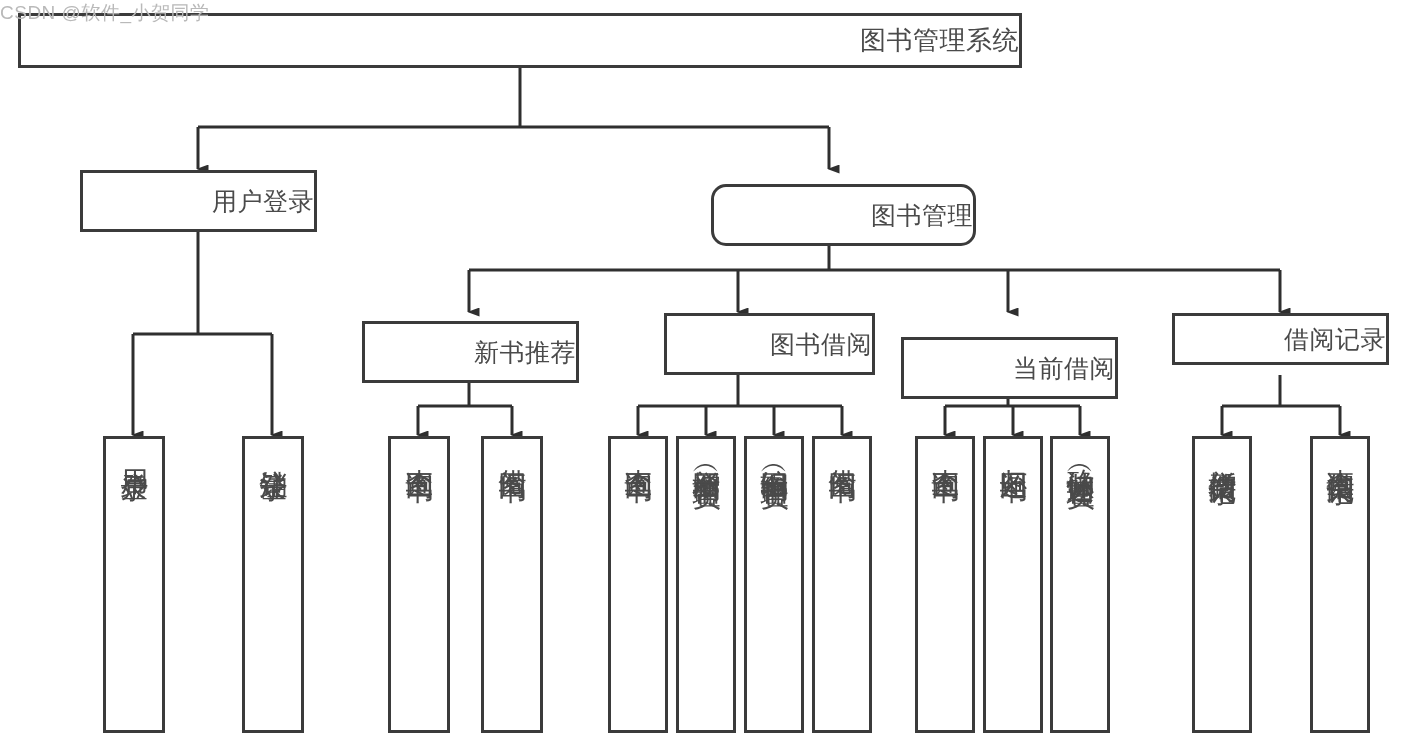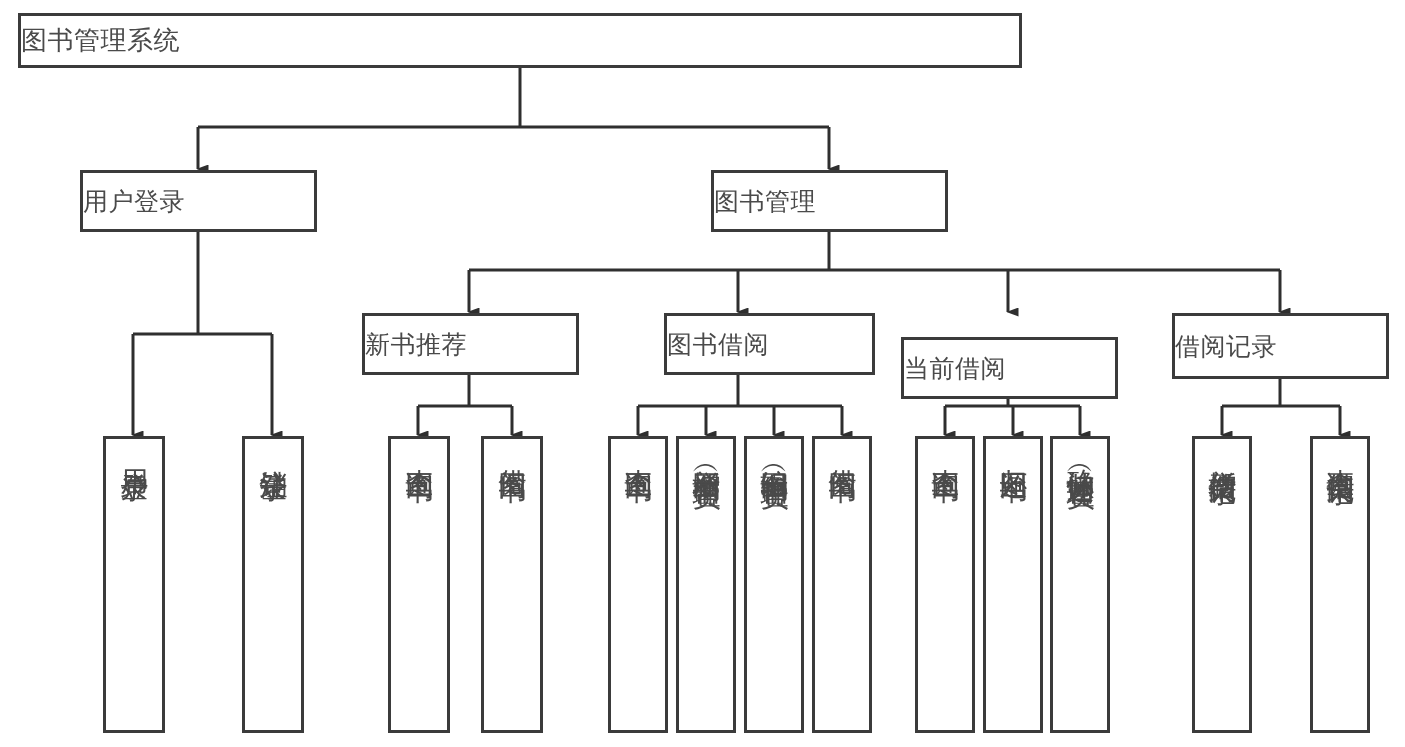--- a/index.html
+++ b/index.html
@@ -17,21 +17,21 @@
     background: #ffffff;
     overflow: hidden;
   }
   .node-box {
     position: absolute;
     box-sizing: border-box;
     border: 3px solid #3b3b3b;
     background: #ffffff;
     display: flex;
     align-items: center;
-    justify-content: flex-start;
+    justify-content: flex-end;
   }
   .node-label {
     color: #4a4a4a;
     text-align: center;
     line-height: 1.12;
     letter-spacing: 0.5px;
     white-space: pre-line;
   }
   .node-box.horizontal .node-label {
     font-size: 25px;
@@ -115,33 +115,33 @@
       </g>
   </svg>
 
   <div id="nodes-layer">
       <div class="node-box horizontal root" style="left: 18px; top: 13px; width: 1004px; height: 55px;">
         <span class="node-label">图书管理系统</span>
       </div>
       <div class="node-box horizontal" style="left: 80px; top: 170px; width: 237px; height: 62px;">
         <span class="node-label">用户登录</span>
       </div>
-      <div class="node-box horizontal" style="left: 711px; top: 170px; width: 237px; height: 62px;">
+      <div class="node-box horizontal" style="left: 711px; top: 184px; width: 265px; height: 62px; border-radius: 15px;">
         <span class="node-label">图书管理</span>
       </div>
-      <div class="node-box horizontal" style="left: 362px; top: 313px; width: 217px; height: 62px;">
+      <div class="node-box horizontal" style="left: 362px; top: 321px; width: 217px; height: 62px;">
         <span class="node-label">新书推荐</span>
       </div>
       <div class="node-box horizontal" style="left: 633px; top: 313px; width: 211px; height: 62px; margin-left: 31px;">
         <span class="node-label">图书借阅</span>
       </div>
       <div class="node-box horizontal" style="left: 901px; top: 313px; width: 217px; height: 62px; margin-top: 24px;">
         <span class="node-label">当前借阅</span>
       </div>
-      <div class="node-box horizontal" style="left: 1172px; top: 313px; width: 217px; height: 66px;">
+      <div class="node-box horizontal" style="left: 1172px; top: 313px; width: 217px; height: 52px;">
         <span class="node-label">借阅记录</span>
       </div>
       <div class="node-box vertical" style="left: 103px; top: 436px; width: 62px; height: 297px;">
         <span class="node-label">用户登录</span>
       </div>
       <div class="node-box vertical" style="left: 242px; top: 436px; width: 62px; height: 297px;">
         <span class="node-label">注销登录</span>
       </div>
       <div class="node-box vertical" style="left: 388px; top: 436px; width: 62px; height: 297px;">
         <span class="node-label">查询图书</span>
@@ -171,14 +171,15 @@
         <span class="node-label">确认归还（管理员）</span>
       </div>
       <div class="node-box vertical" style="left: 1192px; top: 436px; width: 60px; height: 297px;">
         <span class="node-label">新增借阅记录</span>
       </div>
       <div class="node-box vertical" style="left: 1310px; top: 436px; width: 60px; height: 297px;">
         <span class="node-label">查询借阅记录</span>
       </div>
     </div>
 
+  <div class="watermark">CSDN @软件_小贺同学</div>
 
 </div>
 
 </body></html>

